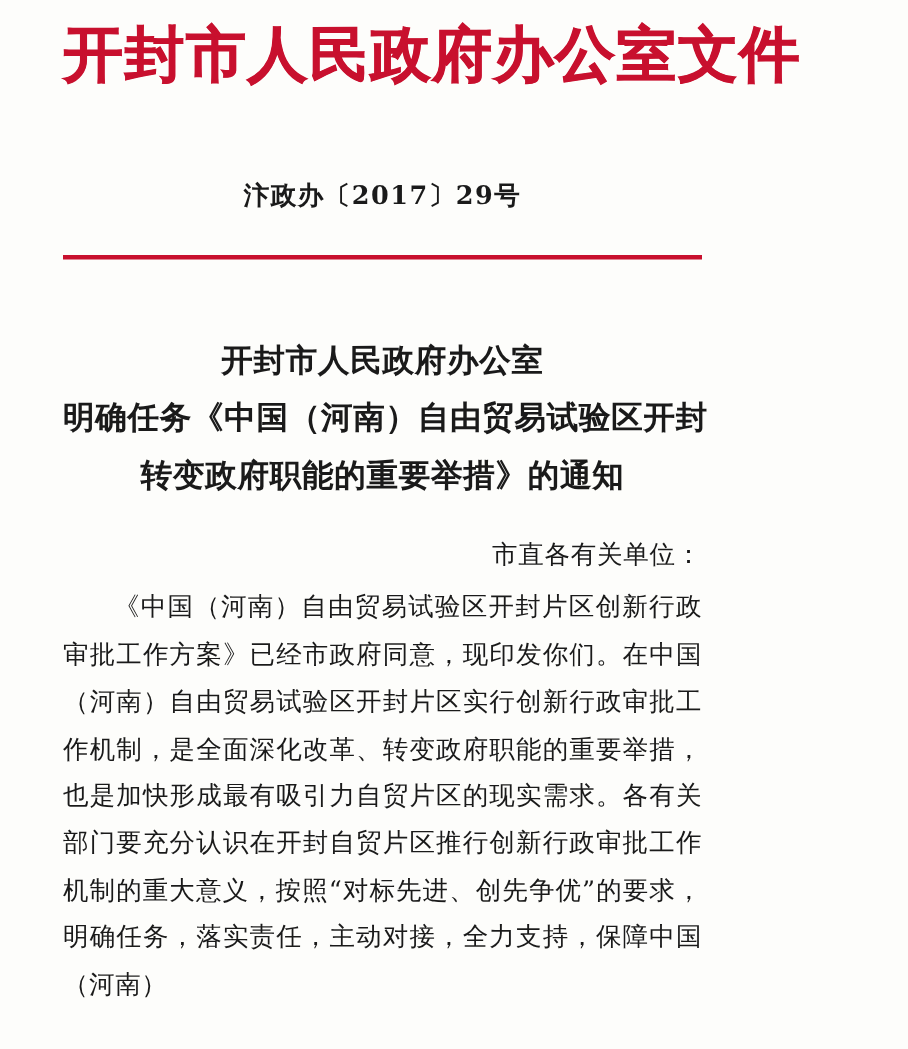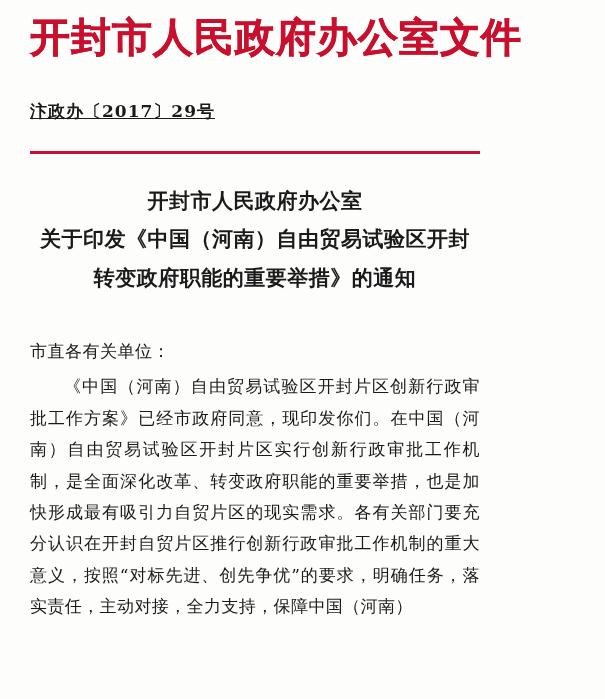--- a/index.html
+++ b/index.html
@@ -12,77 +12,78 @@
     background: #fdfdfb;
     font-family: "DejaVu Serif", "Liberation Serif", serif;
     color: #1a1a1a;
     overflow: hidden;
   }
   .page {
     position: relative;
     width: 510px;
     height: 699px;
     box-sizing: border-box;
-    padding: 0 30px;
+    padding: 0 42px;
   }
 
   
   .masthead {
     text-align: center;
     padding-top: 14px;
   }
   .masthead-title {
     color: #c8102e;
     font-family: "DejaVu Serif", "Liberation Serif", serif;
     font-weight: bold;
     font-size: 40px;
     letter-spacing: 1px;
     line-height: 1.15;
     white-space: nowrap;
     -webkit-text-stroke: 0.6px #c8102e;
   }
 
   
   .doc-number {
-    margin-top: 40px;
+    text-align: center;
+    margin-top: 59px;
     font-size: 17px;
     font-weight: bold;
     letter-spacing: 1px;
     font-family: "DejaVu Serif", "Liberation Serif", serif;
-    text-decoration: underline;
   }
 
   
   .red-rule {
     margin-top: 28px;
     height: 2.5px;
     background: #c8102e;
     width: 100%;
   }
 
   
   .title-block {
-    margin-top: 28px;
+    margin-top: 48px;
     text-align: center;
     font-weight: bold;
     font-size: 21px;
     line-height: 1.85;
     letter-spacing: 0.5px;
   }
   .title-line {
     display: block;
     white-space: nowrap;
   }
 
   
   .salutation {
-    margin-top: 40px;
+    margin-top: 20px;
     font-size: 17px;
     line-height: 1.6;
     letter-spacing: 0.5px;
+    text-align: right;
   }
   .body-para {
     margin-top: 6px;
     font-size: 17px;
     line-height: 1.85;
     letter-spacing: 0.4px;
     text-align: justify;
     text-indent: 2em;
   }
 </style>
@@ -94,21 +95,21 @@
   <div class="masthead">
     <div class="masthead-title">开封市人民政府办公室文件</div>
   </div>
 
   <div class="doc-number">汴政办〔2017〕29号</div>
 
   <div class="red-rule"></div>
 
   <div class="title-block">
     <span class="title-line">开封市人民政府办公室</span>
-    <span class="title-line">关于印发《中国（河南）自由贸易试验区开封</span>
+    <span class="title-line">明确任务《中国（河南）自由贸易试验区开封</span>
     <span class="title-line">转变政府职能的重要举措》的通知</span>
   </div>
 
   <div class="salutation">市直各有关单位：</div>
 
   <div class="body-para">《中国（河南）自由贸易试验区开封片区创新行政审批工作方案》已经市政府同意，现印发你们。在中国（河南）自由贸易试验区开封片区实行创新行政审批工作机制，是全面深化改革、转变政府职能的重要举措，也是加快形成最有吸引力自贸片区的现实需求。各有关部门要充分认识在开封自贸片区推行创新行政审批工作机制的重大意义，按照“对标先进、创先争优”的要求，明确任务，落实责任，主动对接，全力支持，保障中国（河南）</div>
 
 </div>
 
 </body></html>

